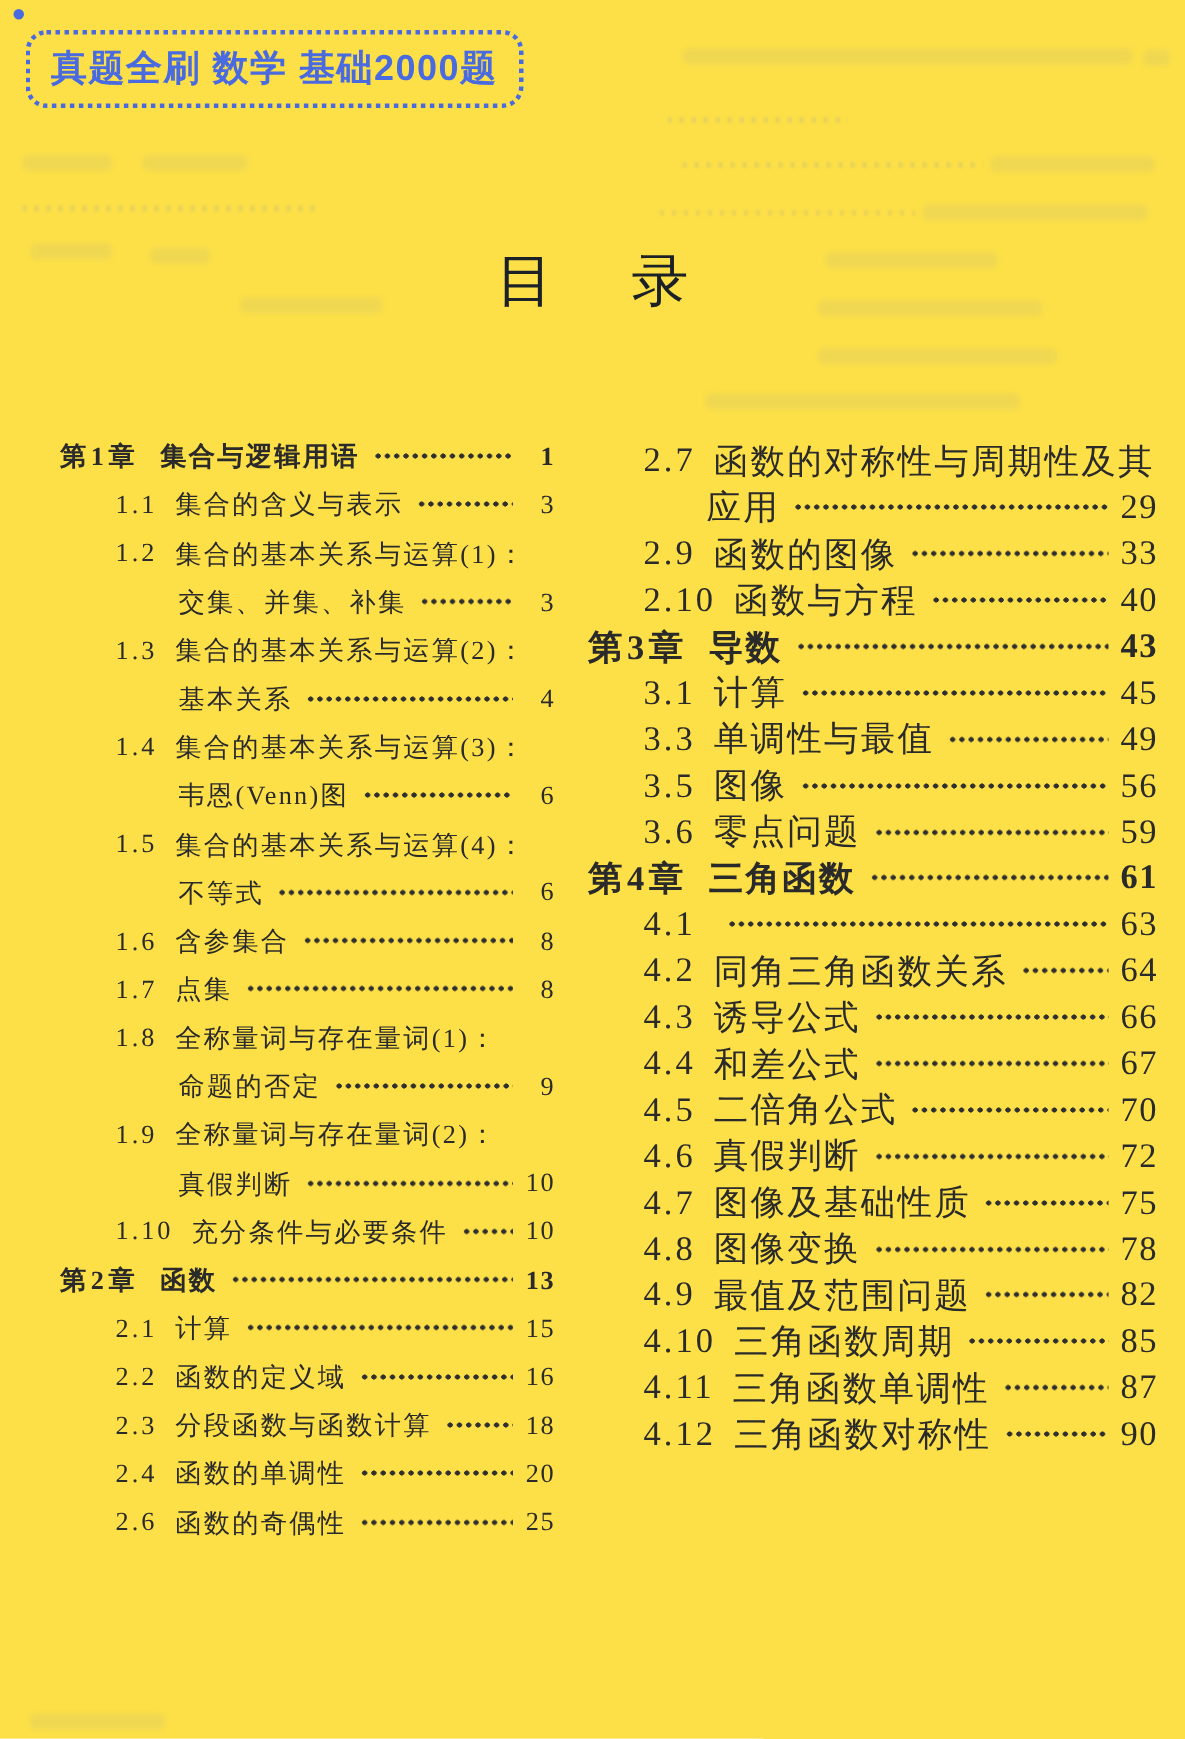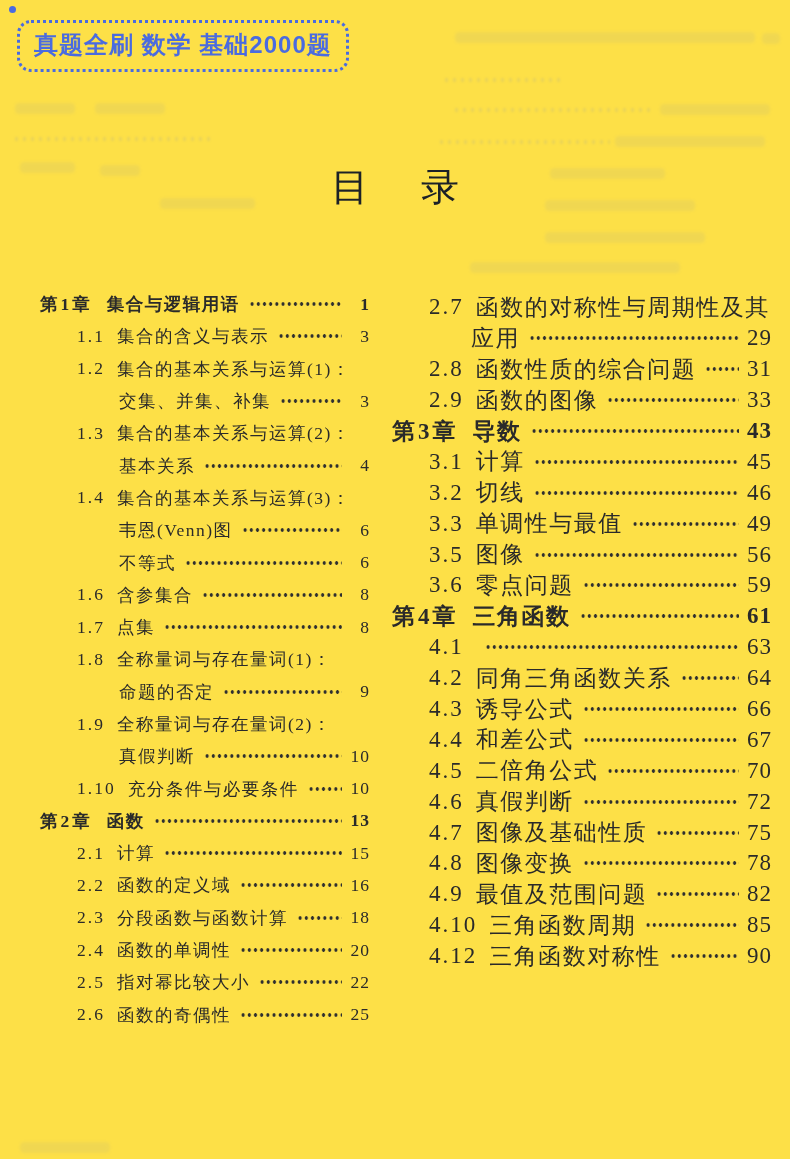--- a/index.html
+++ b/index.html
@@ -124,20 +124,24 @@
       </div>
       <div class="row section">
         <span class="num">1.4</span>
         <span class="title-text">集合的基本关系与运算(3)：</span>
       </div>
       <div class="row cont">
         <span class="title-text">韦恩(Venn)图</span>
         <span class="leader"></span>
         <span class="pageno">6</span>
       </div>
+      <div class="row section">
+        <span class="num">1.5</span>
+        <span class="title-text">集合的基本关系与运算(4)：</span>
+      </div>
       <div class="row cont">
         <span class="title-text">不等式</span>
         <span class="leader"></span>
         <span class="pageno">6</span>
       </div>
       <div class="row section">
         <span class="num">1.6</span>
         <span class="title-text">含参集合</span>
         <span class="leader"></span>
         <span class="pageno">8</span>
@@ -196,73 +200,61 @@
         <span class="leader"></span>
         <span class="pageno">18</span>
       </div>
       <div class="row section">
         <span class="num">2.4</span>
         <span class="title-text">函数的单调性</span>
         <span class="leader"></span>
         <span class="pageno">20</span>
       </div>
       <div class="row section">
-        <span class="num">2.5</span>
-        <span class="title-text">指对幂比较大小</span>
-        <span class="leader"></span>
-        <span class="pageno">22</span>
-      </div>
-      <div class="row section">
         <span class="num">2.6</span>
         <span class="title-text">函数的奇偶性</span>
         <span class="leader"></span>
         <span class="pageno">25</span>
       </div>
     </div>
   <div class="col col-right" id="col-right">
       <div class="row section">
         <span class="num">2.7</span>
         <span class="title-text">函数的对称性与周期性及其</span>
       </div>
       <div class="row cont">
         <span class="title-text">应用</span>
         <span class="leader"></span>
         <span class="pageno">29</span>
       </div>
       <div class="row section">
-        <span class="num">2.8</span>
-        <span class="title-text">函数性质的综合问题</span>
-        <span class="leader"></span>
-        <span class="pageno">31</span>
-      </div>
-      <div class="row section">
         <span class="num">2.9</span>
         <span class="title-text">函数的图像</span>
         <span class="leader"></span>
         <span class="pageno">33</span>
+      </div>
+      <div class="row section">
+        <span class="num">2.10</span>
+        <span class="title-text">函数与方程</span>
+        <span class="leader"></span>
+        <span class="pageno">40</span>
       </div>
       <div class="row chapter">
         <span class="num">第3章</span>
         <span class="title-text">导数</span>
         <span class="leader"></span>
         <span class="pageno">43</span>
       </div>
       <div class="row section">
         <span class="num">3.1</span>
         <span class="title-text">计算</span>
         <span class="leader"></span>
         <span class="pageno">45</span>
       </div>
       <div class="row section">
-        <span class="num">3.2</span>
-        <span class="title-text">切线</span>
-        <span class="leader"></span>
-        <span class="pageno">46</span>
-      </div>
-      <div class="row section">
         <span class="num">3.3</span>
         <span class="title-text">单调性与最值</span>
         <span class="leader"></span>
         <span class="pageno">49</span>
       </div>
       <div class="row section">
         <span class="num">3.5</span>
         <span class="title-text">图像</span>
         <span class="leader"></span>
         <span class="pageno">56</span>
@@ -332,20 +324,26 @@
         <span class="leader"></span>
         <span class="pageno">82</span>
       </div>
       <div class="row section">
         <span class="num">4.10</span>
         <span class="title-text">三角函数周期</span>
         <span class="leader"></span>
         <span class="pageno">85</span>
       </div>
       <div class="row section">
+        <span class="num">4.11</span>
+        <span class="title-text">三角函数单调性</span>
+        <span class="leader"></span>
+        <span class="pageno">87</span>
+      </div>
+      <div class="row section">
         <span class="num">4.12</span>
         <span class="title-text">三角函数对称性</span>
         <span class="leader"></span>
         <span class="pageno">90</span>
       </div>
     </div>
 
 </div>
 
 </body></html>

